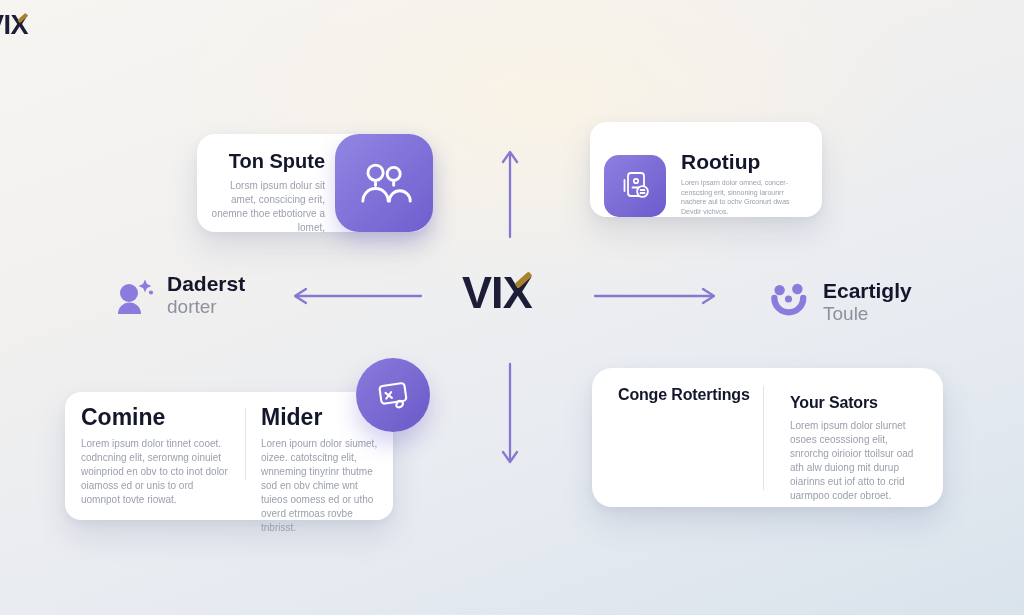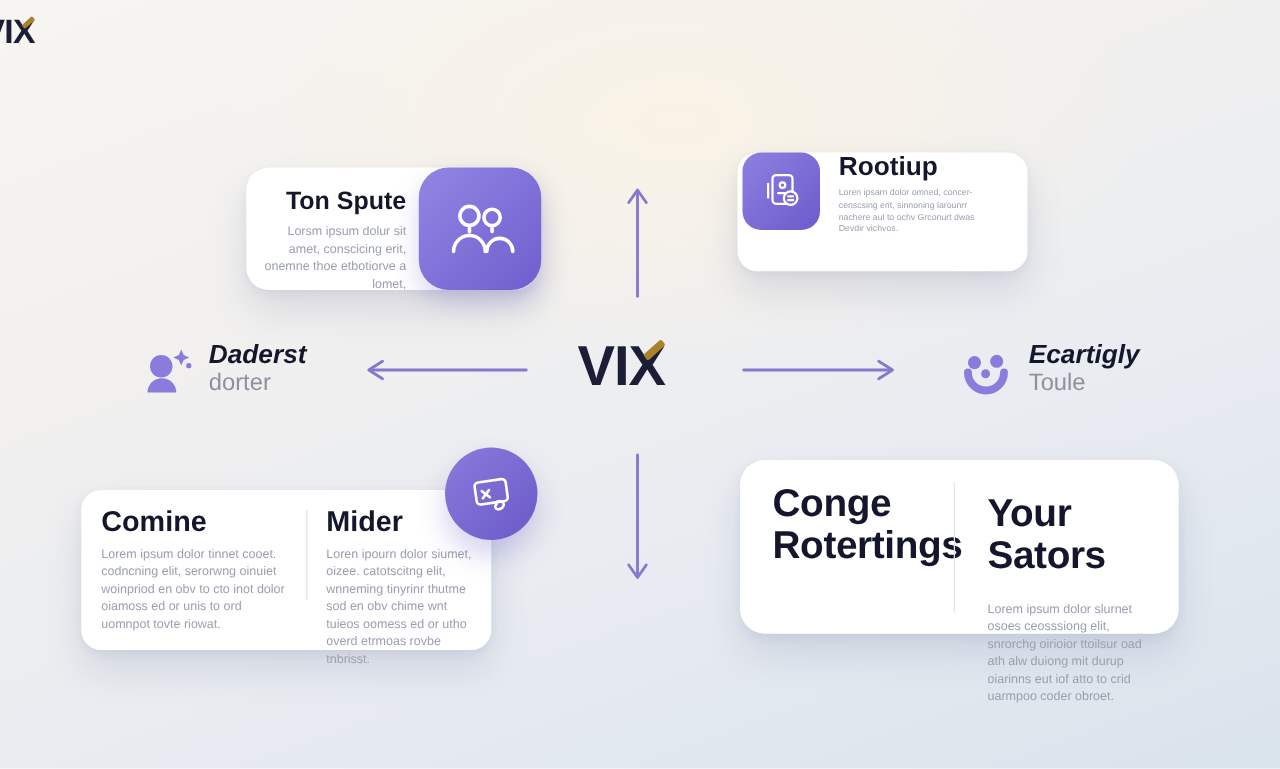--- a/index.html
+++ b/index.html
@@ -25,31 +25,31 @@
   .body-text { color:#9aa0ad; font-size:10px; line-height:1.4; }
 
   .card-tl { left:197px; top:134px; width:233px; height:98px; border-radius:18px; }
   .card-tl .content { position:absolute; left:12px; top:16px; width:116px; text-align:right; }
   .card-tl .title { font-size:20px; margin-bottom:6px; }
   .icon-tile-lg { position:absolute; right:-3px; top:0; width:98px; height:98px; border-radius:24px;
     background:linear-gradient(135deg,#9186e3,#6f5ece); display:flex; align-items:center; justify-content:center;
     box-shadow:0 10px 20px rgba(100,90,200,0.25); }
 
   .card-tr { left:590px; top:122px; width:232px; height:95px; border-radius:16px;
-    display:flex; align-items:flex-start; padding-left:4px; gap:15px; }
+    display:flex; align-items:flex-end; padding-left:14px; gap:15px; }
   .icon-tile-sm { width:62px; height:62px; border-radius:15px; flex:0 0 auto;
     background:linear-gradient(135deg,#8d80e0,#6c5bcc); display:flex; align-items:center; justify-content:center; }
   .card-tr .title { font-size:21px; margin-bottom:4px; }
   .card-tr .body-text { width:124px; font-size:7px; }
 
   
   .feature { position:absolute; display:flex; align-items:flex-start; gap:11px; }
   .feature-left { left:112px; top:272px; }
-  .feature-right { left:766px; top:272px; }
-  .feature .title { font-size:21px; line-height:1.15;font-style:italic; }
+  .feature-right { left:766px; top:272px;align-items:flex-end; }
+  .feature .title { font-size:21px; line-height:1.15; }
   .feature .subtitle { font-size:19px; color:#8d919e; line-height:1.2; }
   .feature .ficon { margin-top:4px; }
 
   
   .arrow { position:absolute; }
   .arrow-up { left:500px; top:148px; }
   .arrow-down { left:500px; top:362px; }
   .arrow-left { left:292px; top:286px; }
   .arrow-right { left:593px; top:286px; }
 
@@ -60,21 +60,21 @@
   .card-bl .title { font-size:23px; margin-bottom:6px; }
   .card-bl .vdiv { position:absolute; left:180px; top:16px; height:72px; width:1px; background:#e0e3ea; }
 
   .badge-circle { position:absolute; left:356px; top:358px; width:74px; height:74px; border-radius:50%;
     background:linear-gradient(135deg,#8a7bdc,#6a59c8); display:flex; align-items:center; justify-content:center;
     box-shadow:0 12px 22px rgba(100,90,200,0.28); }
 
   .card-br { left:592px; top:368px; width:351px; height:139px; border-radius:20px; }
   .card-br .col1 { position:absolute; left:26px; top:18px; width:134px; }
   .card-br .col2 { position:absolute; left:198px; top:26px; width:136px; }
-  .card-br .title { font-size:31px; line-height:1.08; margin-bottom:20px; letter-spacing:-0.01em; }
+  .card-br .title { font-size:16px; line-height:1.08; margin-bottom:8px; letter-spacing:-0.01em; }
   .card-br .vdiv { position:absolute; left:171px; top:18px; height:104px; width:1px; background:#e0e3ea; }
 </style>
 </head>
 <body>
 
 <div class="stage">
 
   <div class="vix corner-logo">
     <span>VIX</span>
     <span class="arm"></span>

